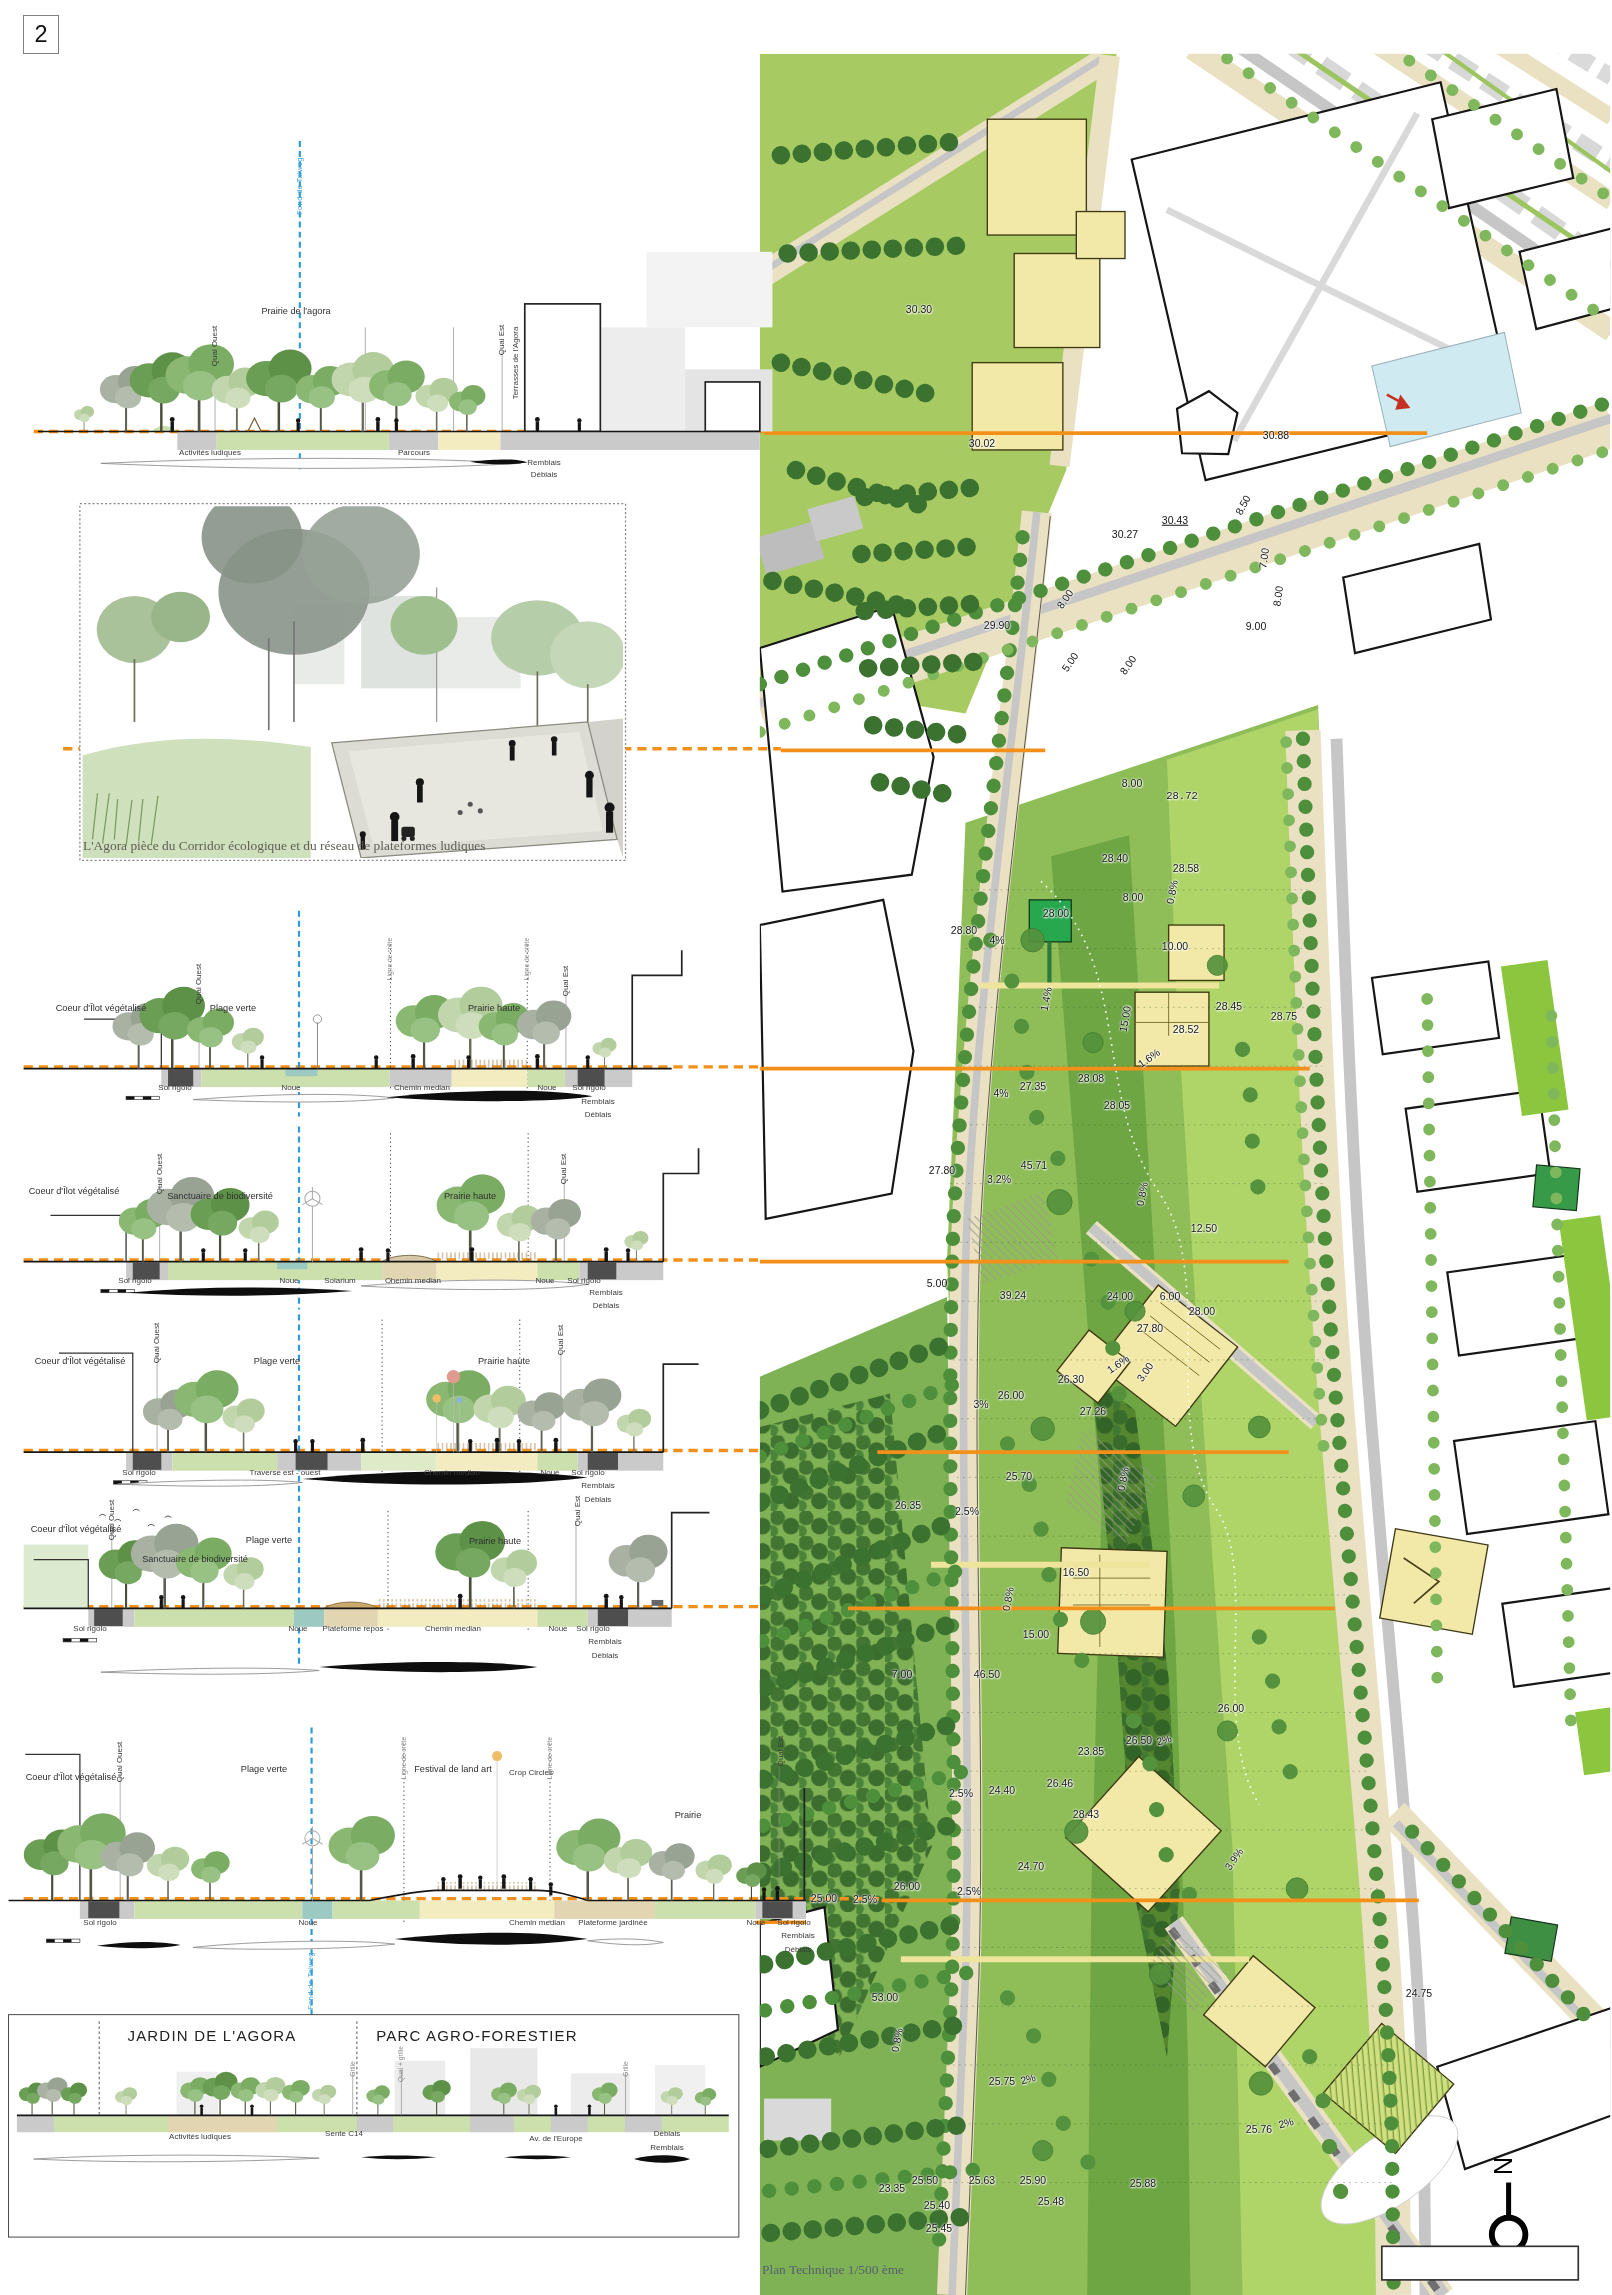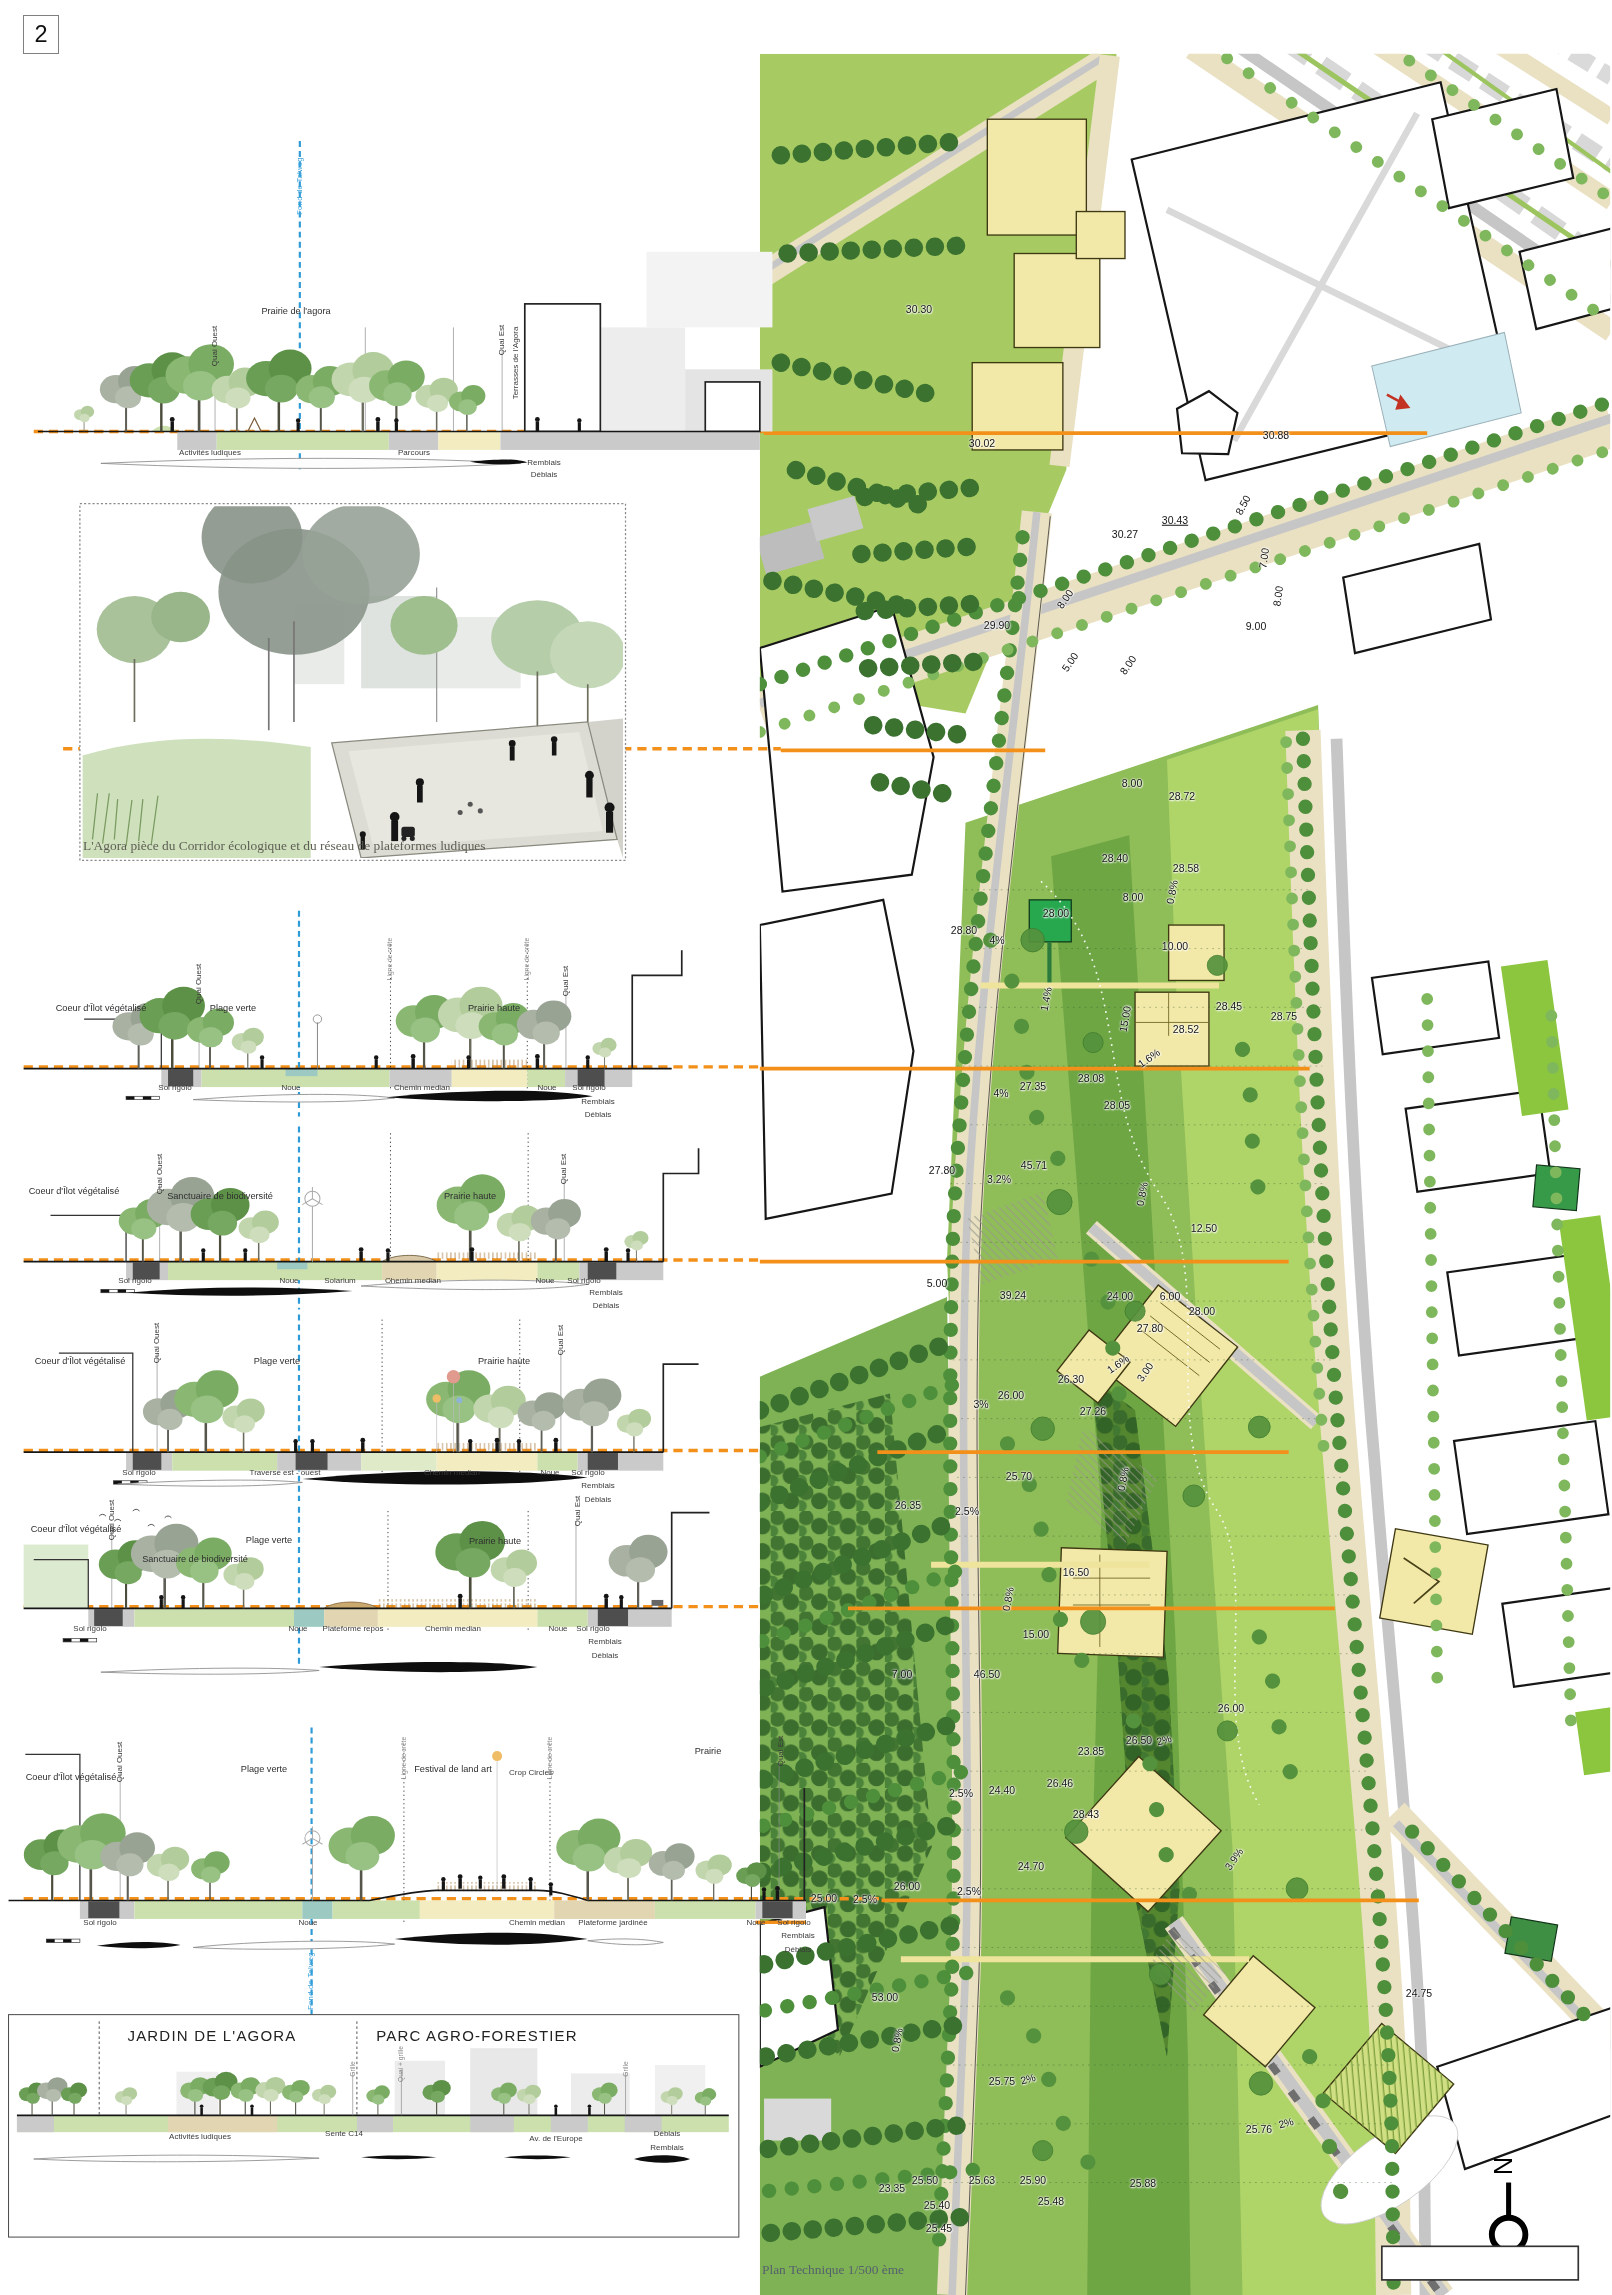--- a/index.html
+++ b/index.html
@@ -682,21 +682,21 @@
       <span class="ann sm" style="left: 605px; top: 1642px;">Remblais</span>
       <span class="ann sm" style="left: 605px; top: 1656px;">Déblais</span>
     </div>
 <div>
 
 <span class="ann" style="left: 71px; top: 1778px;">Coeur d'Îlot végétalisé</span>
       <span class="ann sm" style="left: 120px; top: 1762px; transform: translate(-50%, -50%) rotate(-90deg);">Quai Ouest</span>
       <span class="ann" style="left: 264px; top: 1770px;">Plage verte</span>
       <span class="ann" style="left: 453px; top: 1770px;">Festival de land art</span>
       <span class="ann sm" style="left: 531px; top: 1773px;">Crop Circles</span>
-      <span class="ann" style="left: 688px; top: 1752px; margin-left: 20px;">Prairie</span>
+      <span class="ann" style="left: 688px; top: 1816px;">Prairie</span>
       <span class="ann sm" style="left: 781px; top: 1751px; transform: translate(-50%, -50%) rotate(-90deg);">Quai Est</span>
       <span class="ann tiny" style="left: 404px; top: 1758px; transform: translate(-50%, -50%) rotate(-90deg);">Ligne de crête</span>
       <span class="ann tiny" style="left: 550px; top: 1758px; transform: translate(-50%, -50%) rotate(-90deg);">Ligne de crête</span>
       <span class="ann blue" style="left: 311px; top: 1981px; transform: translate(-50%, -50%) rotate(-90deg);">Fond de Talweg</span>
       <span class="ann sm" style="left: 100px; top: 1923px;">Sol rigolo</span>
       <span class="ann sm" style="left: 308px; top: 1923px;">Noue</span>
       <span class="ann sm" style="left: 537px; top: 1923px;">Chemin median</span>
       <span class="ann sm" style="left: 613px; top: 1923px;">Plateforme jardinée</span>
       <span class="ann sm" style="left: 756px; top: 1923px;">Noue</span>
       <span class="ann sm" style="left: 794px; top: 1923px;">Sol rigolo</span>
@@ -725,21 +725,21 @@
       <span class="ann pl" style="left: 1125px; top: 534px;">30.27</span>
       <span class="ann pl" style="left: 1243px; top: 505px; transform: translate(-50%, -50%) rotate(-62deg);">8.50</span>
       <span class="ann pl" style="left: 1264px; top: 558px; transform: translate(-50%, -50%) rotate(-82deg);">7.00</span>
       <span class="ann pl" style="left: 1278px; top: 596px; transform: translate(-50%, -50%) rotate(-82deg);">8.00</span>
       <span class="ann pl" style="left: 997px; top: 625px;">29.90</span>
       <span class="ann pl" style="left: 1256px; top: 626px;">9.00</span>
       <span class="ann pl" style="left: 1065px; top: 599px; transform: translate(-50%, -50%) rotate(-55deg);">8.00</span>
       <span class="ann pl" style="left: 1070px; top: 662px; transform: translate(-50%, -50%) rotate(-55deg);">5.00</span>
       <span class="ann pl" style="left: 1128px; top: 665px; transform: translate(-50%, -50%) rotate(-55deg);">8.00</span>
       <span class="ann pl" style="left: 1132px; top: 783px;">8.00</span>
-      <span class="ann pl" style="left: 1182px; top: 796px;">28.72</span>
+      <span class="ann pl" style="left: 1182px; top: 796px; font-family: Liberation Mono, monospace;">28.72</span>
       <span class="ann pl" style="left: 1115px; top: 858px;">28.40</span>
       <span class="ann pl" style="left: 1186px; top: 868px;">28.58</span>
       <span class="ann pl" style="left: 1133px; top: 897px;">8.00</span>
       <span class="ann pl" style="left: 1172px; top: 892px; transform: translate(-50%, -50%) rotate(-80deg);">0.8%</span>
       <span class="ann pl" style="left: 1056px; top: 913px;">28.00</span>
       <span class="ann pl" style="left: 964px; top: 930px;">28.80</span>
       <span class="ann pl" style="left: 997px; top: 940px;">4%</span>
       <span class="ann pl" style="left: 1175px; top: 946px;">10.00</span>
       <span class="ann pl" style="left: 1046px; top: 999px; transform: translate(-50%, -50%) rotate(-80deg);">1.4%</span>
       <span class="ann pl" style="left: 1125px; top: 1019px; transform: translate(-50%, -50%) rotate(-80deg);">15.00</span>

